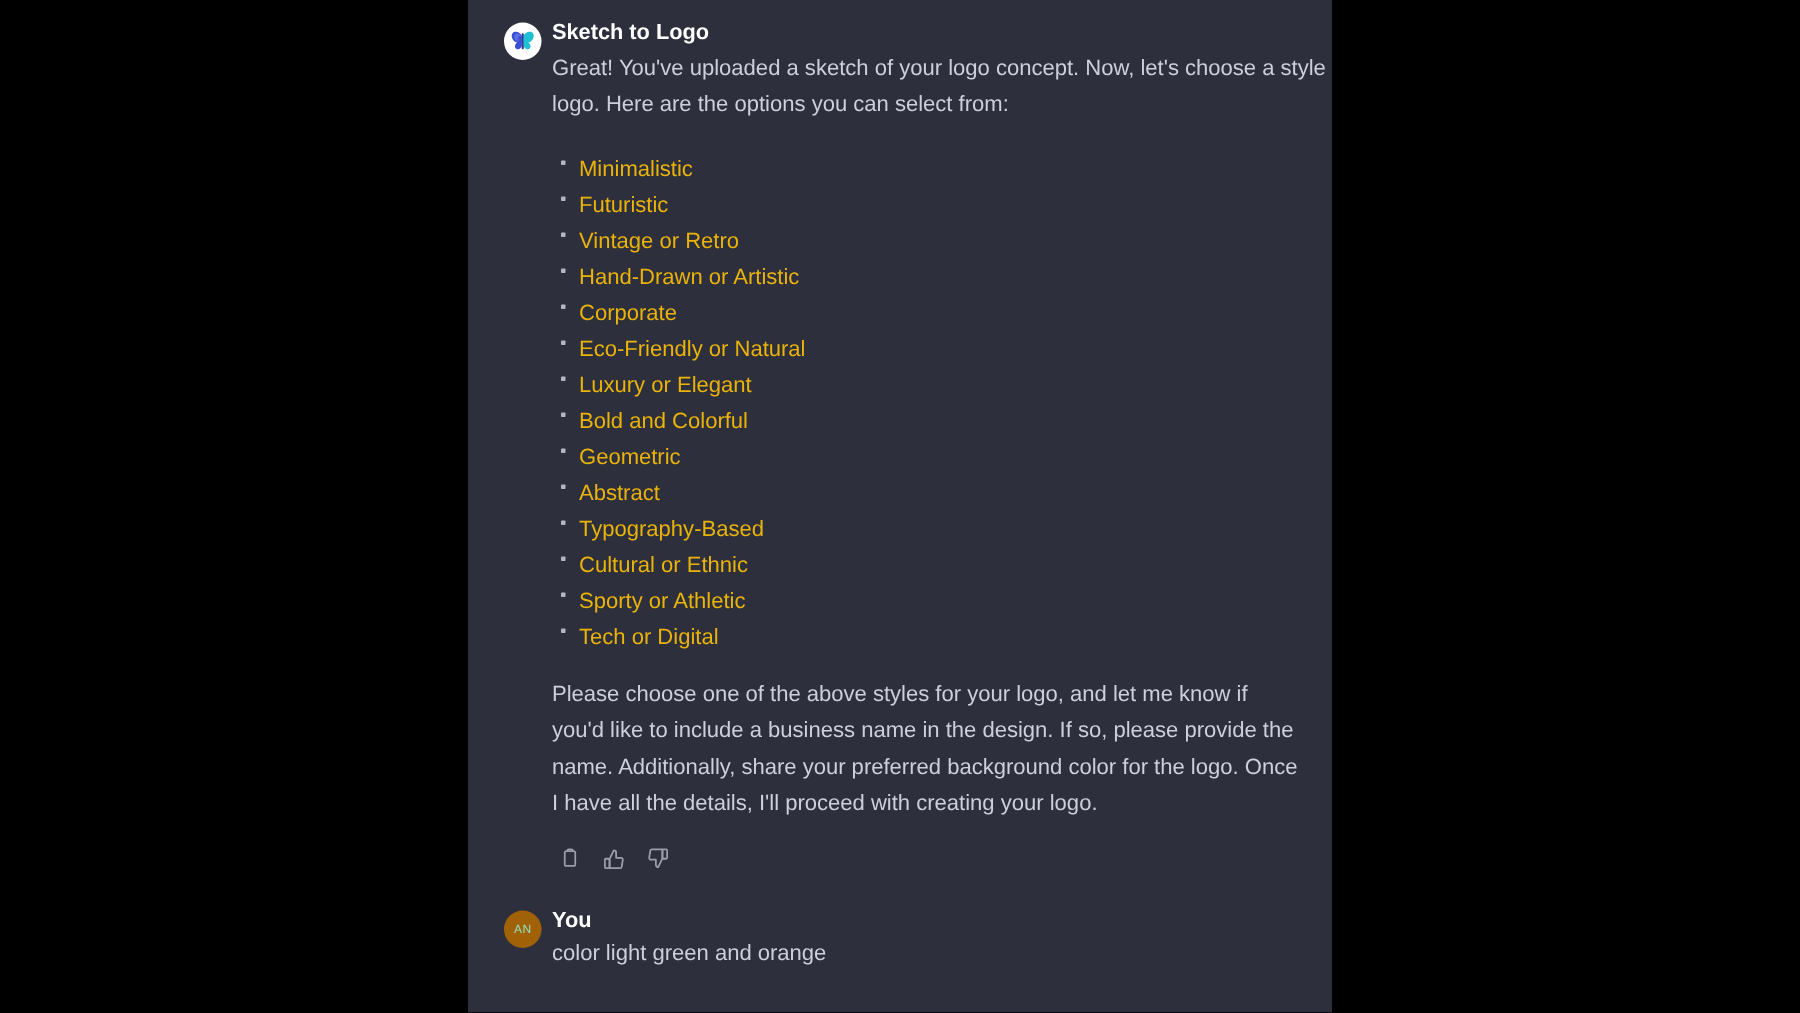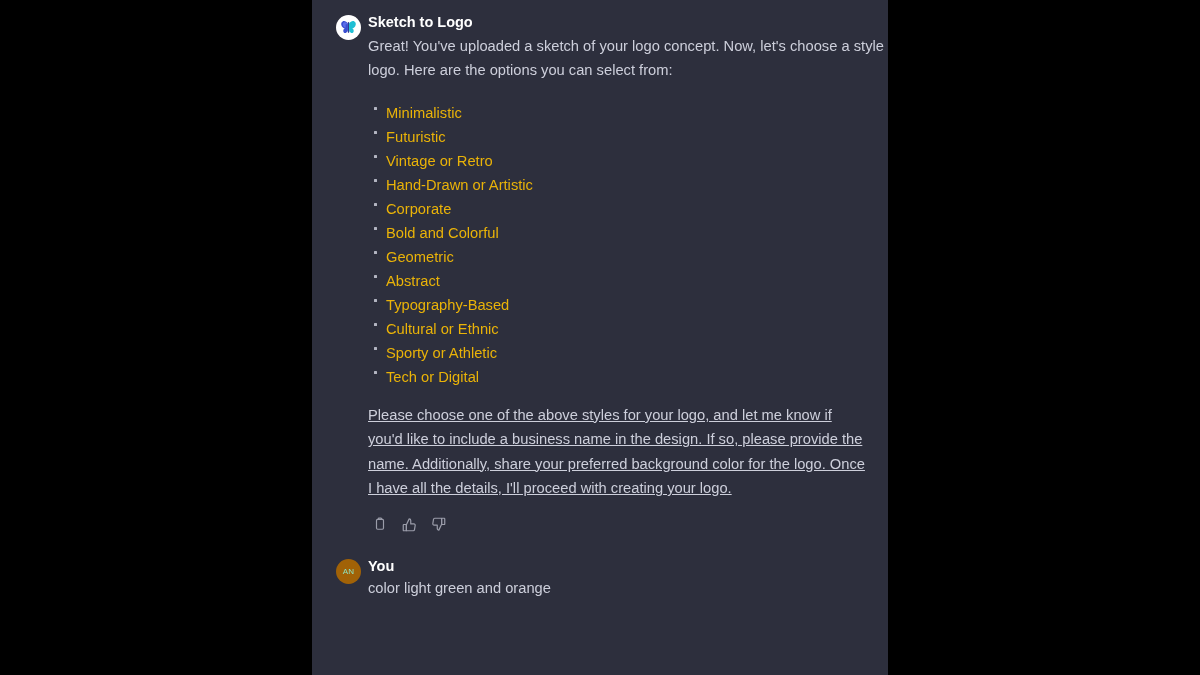--- a/index.html
+++ b/index.html
@@ -89,21 +89,21 @@
     width: 540px;
     white-space: nowrap;
     overflow: visible;
   }
 
   .para-wrapped {
     width: 500px;
     white-space: normal;
   }
 
-  .para-block { margin-top: 14px; text-decoration: underline; }
+  .para-block { margin-top: 14px; }
 
   
   .style-list {
     list-style: none;
     margin-top: 18px;
     padding-left: 0;
   }
   .style-list li {
     position: relative;
     color: #eab308;
@@ -171,20 +171,22 @@
 
         <div class="para">Great! You've uploaded a sketch of your logo concept. Now, let's choose a style for your</div>
         <div class="para">logo. Here are the options you can select from:</div>
 
         <ul class="style-list">
           <li><span class="bullet-dot"></span><span>Minimalistic</span></li>
           <li><span class="bullet-dot"></span><span>Futuristic</span></li>
           <li><span class="bullet-dot"></span><span>Vintage or Retro</span></li>
           <li><span class="bullet-dot"></span><span>Hand-Drawn or Artistic</span></li>
           <li><span class="bullet-dot"></span><span>Corporate</span></li>
+          <li><span class="bullet-dot"></span><span>Eco-Friendly or Natural</span></li>
+          <li><span class="bullet-dot"></span><span>Luxury or Elegant</span></li>
           <li><span class="bullet-dot"></span><span>Bold and Colorful</span></li>
           <li><span class="bullet-dot"></span><span>Geometric</span></li>
           <li><span class="bullet-dot"></span><span>Abstract</span></li>
           <li><span class="bullet-dot"></span><span>Typography-Based</span></li>
           <li><span class="bullet-dot"></span><span>Cultural or Ethnic</span></li>
           <li><span class="bullet-dot"></span><span>Sporty or Athletic</span></li>
           <li><span class="bullet-dot"></span><span>Tech or Digital</span></li>
         </ul>
 
         <div class="para para-wrapped para-block">Please choose one of the above styles for your logo, and let me know if you'd like to include a business name in the design. If so, please provide the name. Additionally, share your preferred background color for the logo. Once I have all the details, I'll proceed with creating your logo.</div>

